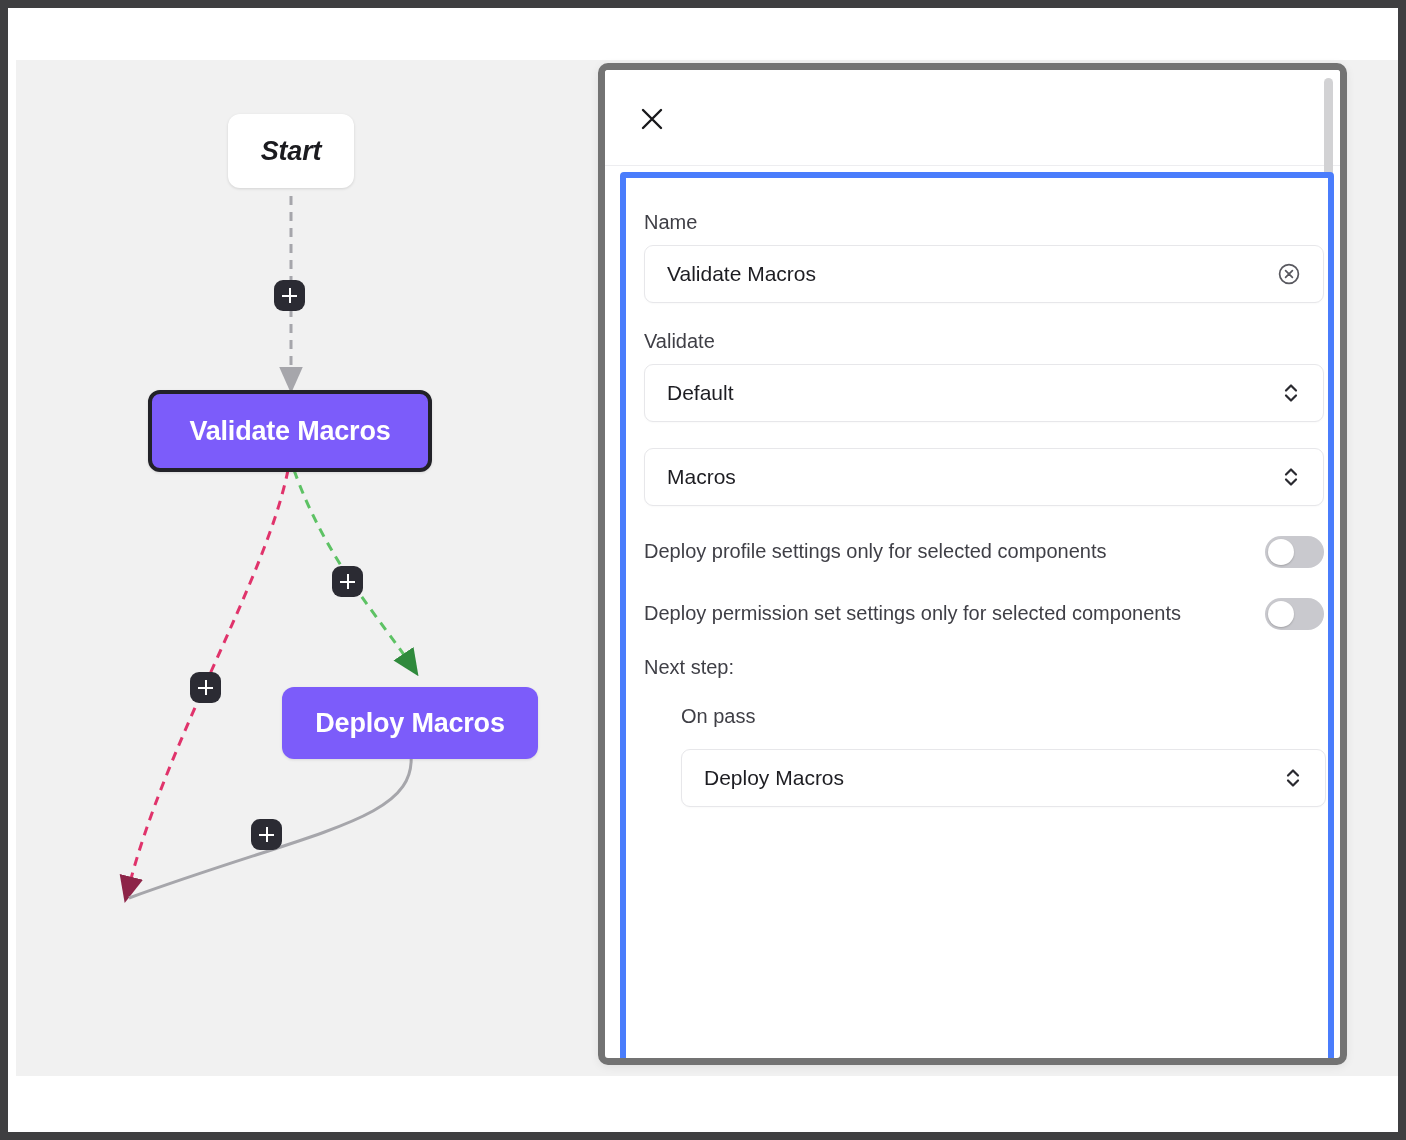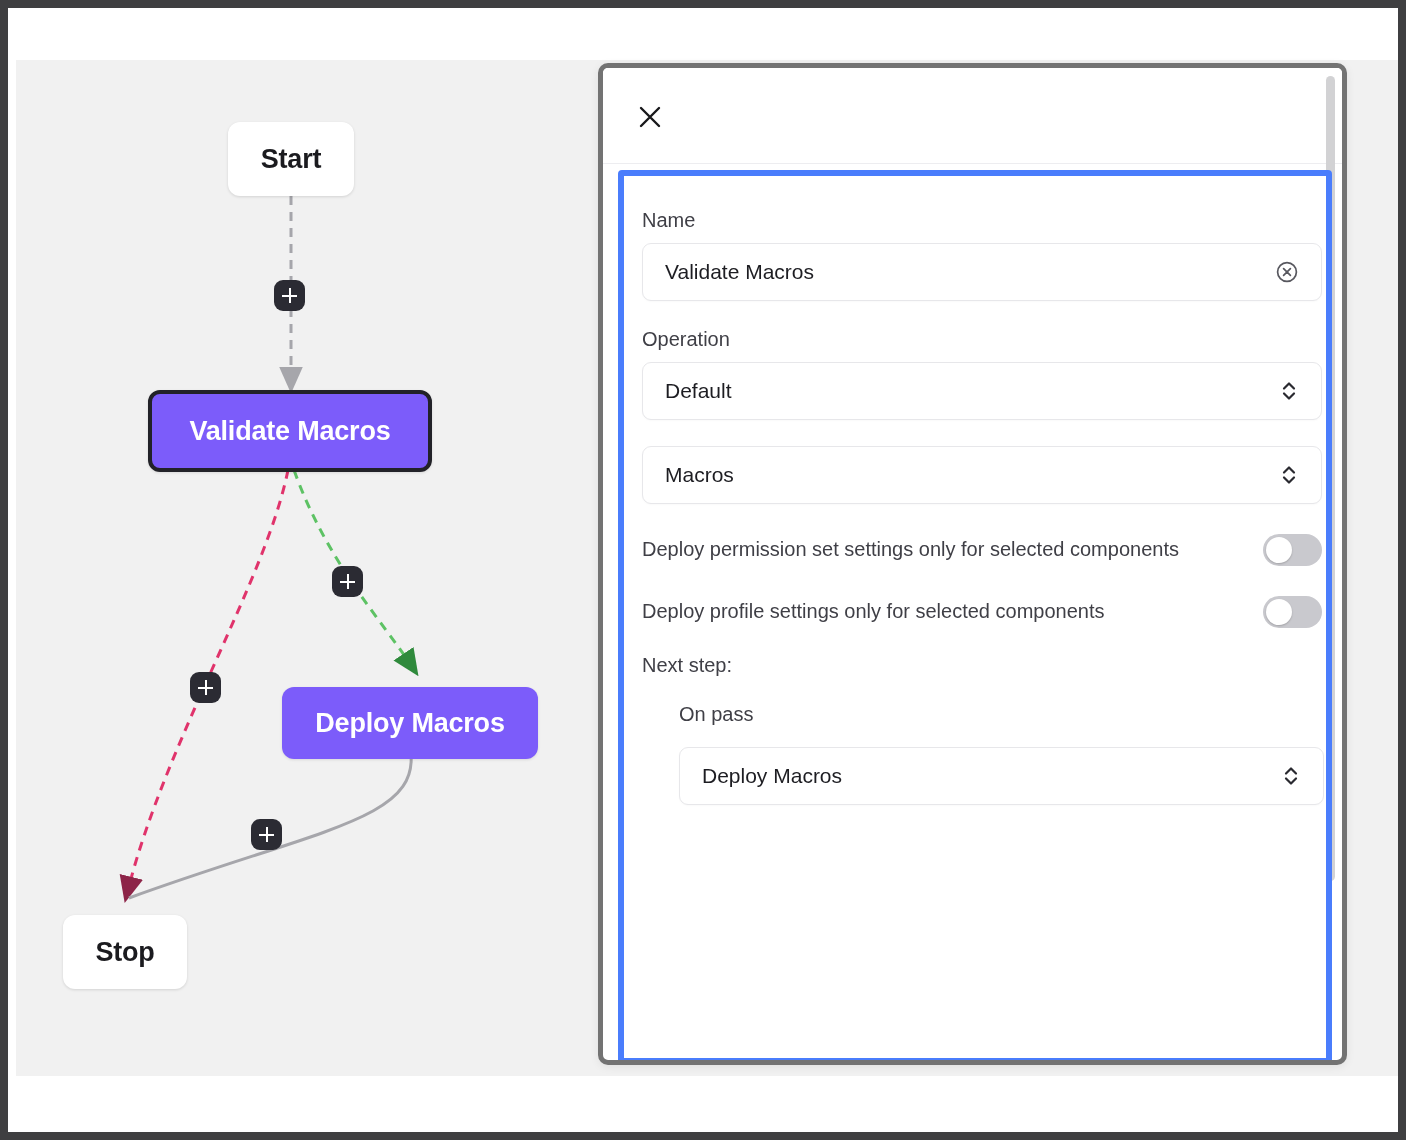--- a/index.html
+++ b/index.html
@@ -100,21 +100,21 @@
     width: 2px; height: 15px;
     background: #ffffff;
   }
 
   
   #side-panel {
     position: absolute;
     left: 590px; top: 55px;
     width: 749px; height: 1002px;
     background: #ffffff;
-    border: 5px solid #737373;
+    border: 7px solid #737373;
     border-radius: 10px;
     box-shadow: 0 2px 10px rgba(0,0,0,0.07);
     overflow: hidden;
   }
 
   #panel-header {
     position: absolute;
     left: 0; top: 0;
     width: 749px; height: 96px;
     border-bottom: 1px solid #ededf0;
@@ -269,35 +269,32 @@
 
         <path d="M 275 136 L 275 320" stroke="#a6a6ab" stroke-width="3" fill="none" stroke-dasharray="9 7" marker-end="url(#arrow-gray)"></path>
 
         <path d="M 272 410 C 250 520, 150 680, 112 830" stroke="#e0336b" stroke-width="3" fill="none" stroke-dasharray="9 7" marker-end="url(#arrow-pink)"></path>
 
         <path d="M 278 410 C 310 500, 365 560, 395 605" stroke="#5dc264" stroke-width="3" fill="none" stroke-dasharray="9 7" marker-end="url(#arrow-green)"></path>
 
         <path d="M 395 695 C 400 760, 300 770, 113 838" stroke="#a6a6ab" stroke-width="3" fill="none"></path>
       </svg>
 
-      <div class="flow-node node-terminal" style="left:212px; top:62px; width:126px; height:74px;">
+      <div class="flow-node node-terminal" style="left:212px; top:54px; width:126px; height:74px;font-style:italic;">
         <span>Start</span>
       </div>
 
       <div class="flow-node node-step selected" style="left:132px; top:330px; width:284px; height:82px;">
         <span>Validate Macros</span>
       </div>
 
       <div class="flow-node node-step" style="left:266px; top:627px; width:256px; height:72px;">
         <span>Deploy Macros</span>
       </div>
 
-      <div class="flow-node node-terminal" style="left:47px; top:855px; width:124px; height:74px;">
-        <span>Stop</span>
-      </div>
 
       <div class="add-btn" style="left:258px; top:220px;">
         <span class="plus-h"></span>
         <span class="plus-v"></span>
       </div>
 
       <div class="add-btn" style="left:316px; top:506px;">
         <span class="plus-h"></span>
         <span class="plus-v"></span>
       </div>
@@ -336,21 +333,21 @@
         <div class="field-control">
           <span class="field-value">Validate Macros</span>
           <span class="clear-icon">
             <svg width="24" height="24" viewBox="0 0 24 24">
               <circle cx="12" cy="12" r="9.4" stroke="#58585f" stroke-width="1.7" fill="none"></circle>
               <path d="M8.6 8.6 L15.4 15.4 M15.4 8.6 L8.6 15.4" stroke="#58585f" stroke-width="1.7" stroke-linecap="round" fill="none"></path>
             </svg>
           </span>
         </div>
 
-        <div class="field-label">Operation</div>
+        <div class="field-label">Validate</div>
         <div class="field-control">
           <span class="field-value">Default</span>
           <span class="chevron-icon">
             <svg width="20" height="26" viewBox="0 0 20 26">
               <path d="M5 10.5 L10 5.5 L15 10.5" stroke="#2a2a30" stroke-width="2.2" fill="none" stroke-linecap="round" stroke-linejoin="round"></path>
               <path d="M5 15.5 L10 20.5 L15 15.5" stroke="#2a2a30" stroke-width="2.2" fill="none" stroke-linecap="round" stroke-linejoin="round"></path>
             </svg>
           </span>
         </div>
 
@@ -359,28 +356,28 @@
           <span class="field-value">Macros</span>
           <span class="chevron-icon">
             <svg width="20" height="26" viewBox="0 0 20 26">
               <path d="M5 10.5 L10 5.5 L15 10.5" stroke="#2a2a30" stroke-width="2.2" fill="none" stroke-linecap="round" stroke-linejoin="round"></path>
               <path d="M5 15.5 L10 20.5 L15 15.5" stroke="#2a2a30" stroke-width="2.2" fill="none" stroke-linecap="round" stroke-linejoin="round"></path>
             </svg>
           </span>
         </div>
 
         <div class="toggle-row">
-          <span class="toggle-text">Deploy permission set settings only for selected components</span>
+          <span class="toggle-text">Deploy profile settings only for selected components</span>
           <span class="toggle-switch">
             <span class="knob"></span>
           </span>
         </div>
 
         <div class="toggle-row">
-          <span class="toggle-text">Deploy profile settings only for selected components</span>
+          <span class="toggle-text">Deploy permission set settings only for selected components</span>
           <span class="toggle-switch">
             <span class="knob"></span>
           </span>
         </div>
 
         <div class="nextstep-title">Next step:</div>
 
         <div class="branch-block">
           <div class="branch-label">On pass</div>
           <div class="field-control">

